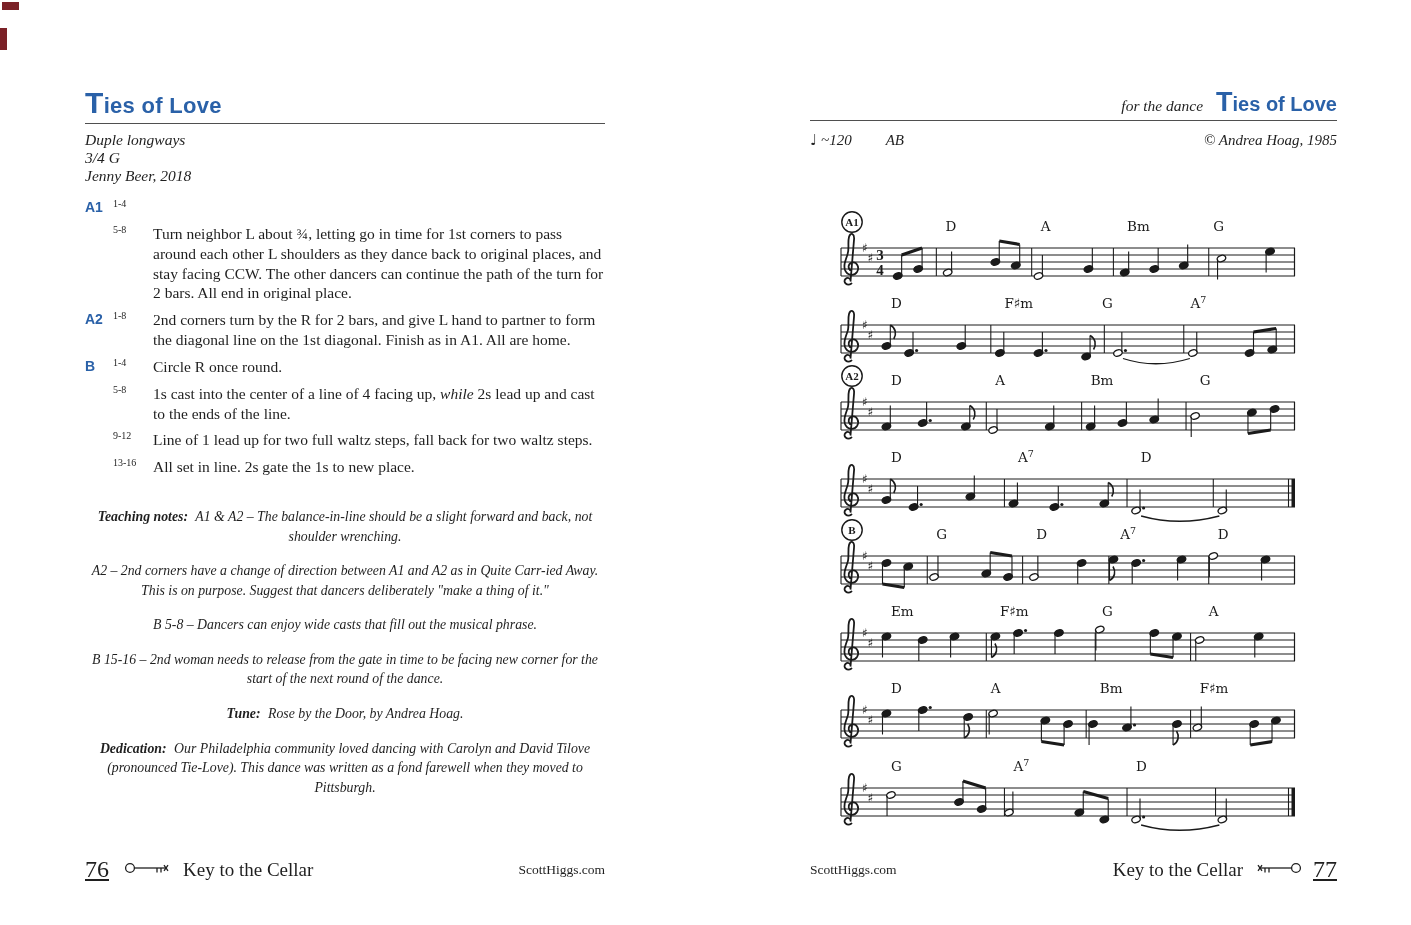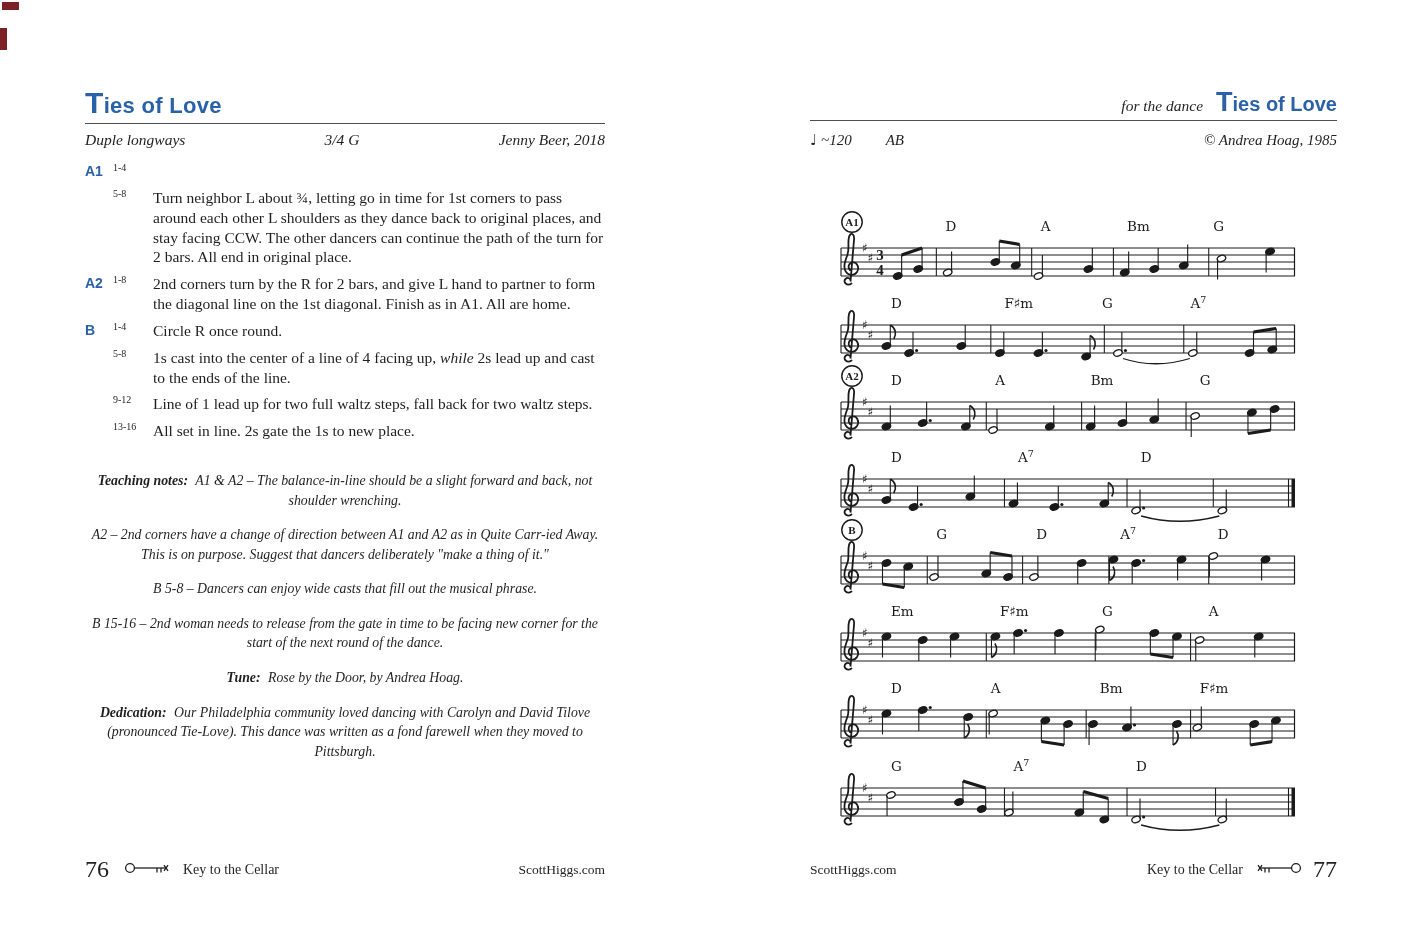--- a/index.html
+++ b/index.html
@@ -6,36 +6,36 @@
   .sheet{position:relative;width:1411px;height:925px;background:#fff;overflow:hidden;
          font-family:"Liberation Serif","DejaVu Serif",serif;color:#1f1f1f;}
   .artifact{position:absolute;background:#7b2127;}
 
   
   .lp{position:absolute;left:85px;top:86px;width:520px;}
   .dance-title{margin:0;font-family:"Liberation Sans","DejaVu Sans",sans-serif;
     font-weight:bold;color:#2a61a8;font-size:22px;letter-spacing:.3px;line-height:1.1;}
   .dance-title::first-letter{font-size:30px;}
   .rule{border:0;border-top:1.6px solid #4f4f4f;margin:4px 0 0 0;}
-  .meta{display:flex;align-items:baseline;font-style:italic;font-size:15.5px;margin-top:7px;}
+  .meta{display:flex;align-items:baseline;font-style:italic;font-size:15.5px;margin-top:7px;flex-direction:column;}
   .meta .m-center{flex:1;text-align:center;}
   .figures{margin-top:13px;}
   .fig{display:grid;grid-template-columns:28px 40px 1fr;font-size:15.5px;line-height:1.28;margin-bottom:7px;}
   .fig .sec{font-family:"Liberation Sans","DejaVu Sans",sans-serif;font-weight:bold;
     color:#2a61a8;font-size:14px;padding-top:1px;}
   .fig .bars{font-size:10px;}
   .notes{margin-top:30px;font-style:italic;font-size:13.8px;line-height:1.42;text-align:center;}
   .note-p{margin:0 0 15px 0;}
   .note-label{font-weight:bold;margin-right:4px;}
 
   
   .lfoot{position:absolute;left:85px;top:856px;width:520px;display:flex;align-items:center;}
   .rfoot{position:absolute;left:810px;top:856px;width:527px;display:flex;align-items:center;}
-  .pageno{font-size:24px;}
-  .series{font-size:14px;}
+  .pageno{font-size:24px;text-decoration:underline;}
+  .series{font-size:19px;}
   .site{font-size:13.5px;}
   .keyicon{display:inline-block;}
   .push{margin-left:auto;}
   .gap14{margin-left:14px;} .gap10{margin-left:10px;}
 
   
   .rp-head{position:absolute;left:810px;top:88px;width:527px;}
   .head-line{text-align:right;font-size:15.5px;font-style:italic;}
   .rp-title{display:inline-block;font-family:"Liberation Sans","DejaVu Sans",sans-serif;
     font-weight:bold;font-style:normal;color:#2a61a8;font-size:20px;margin-left:9px;line-height:1.05;}

